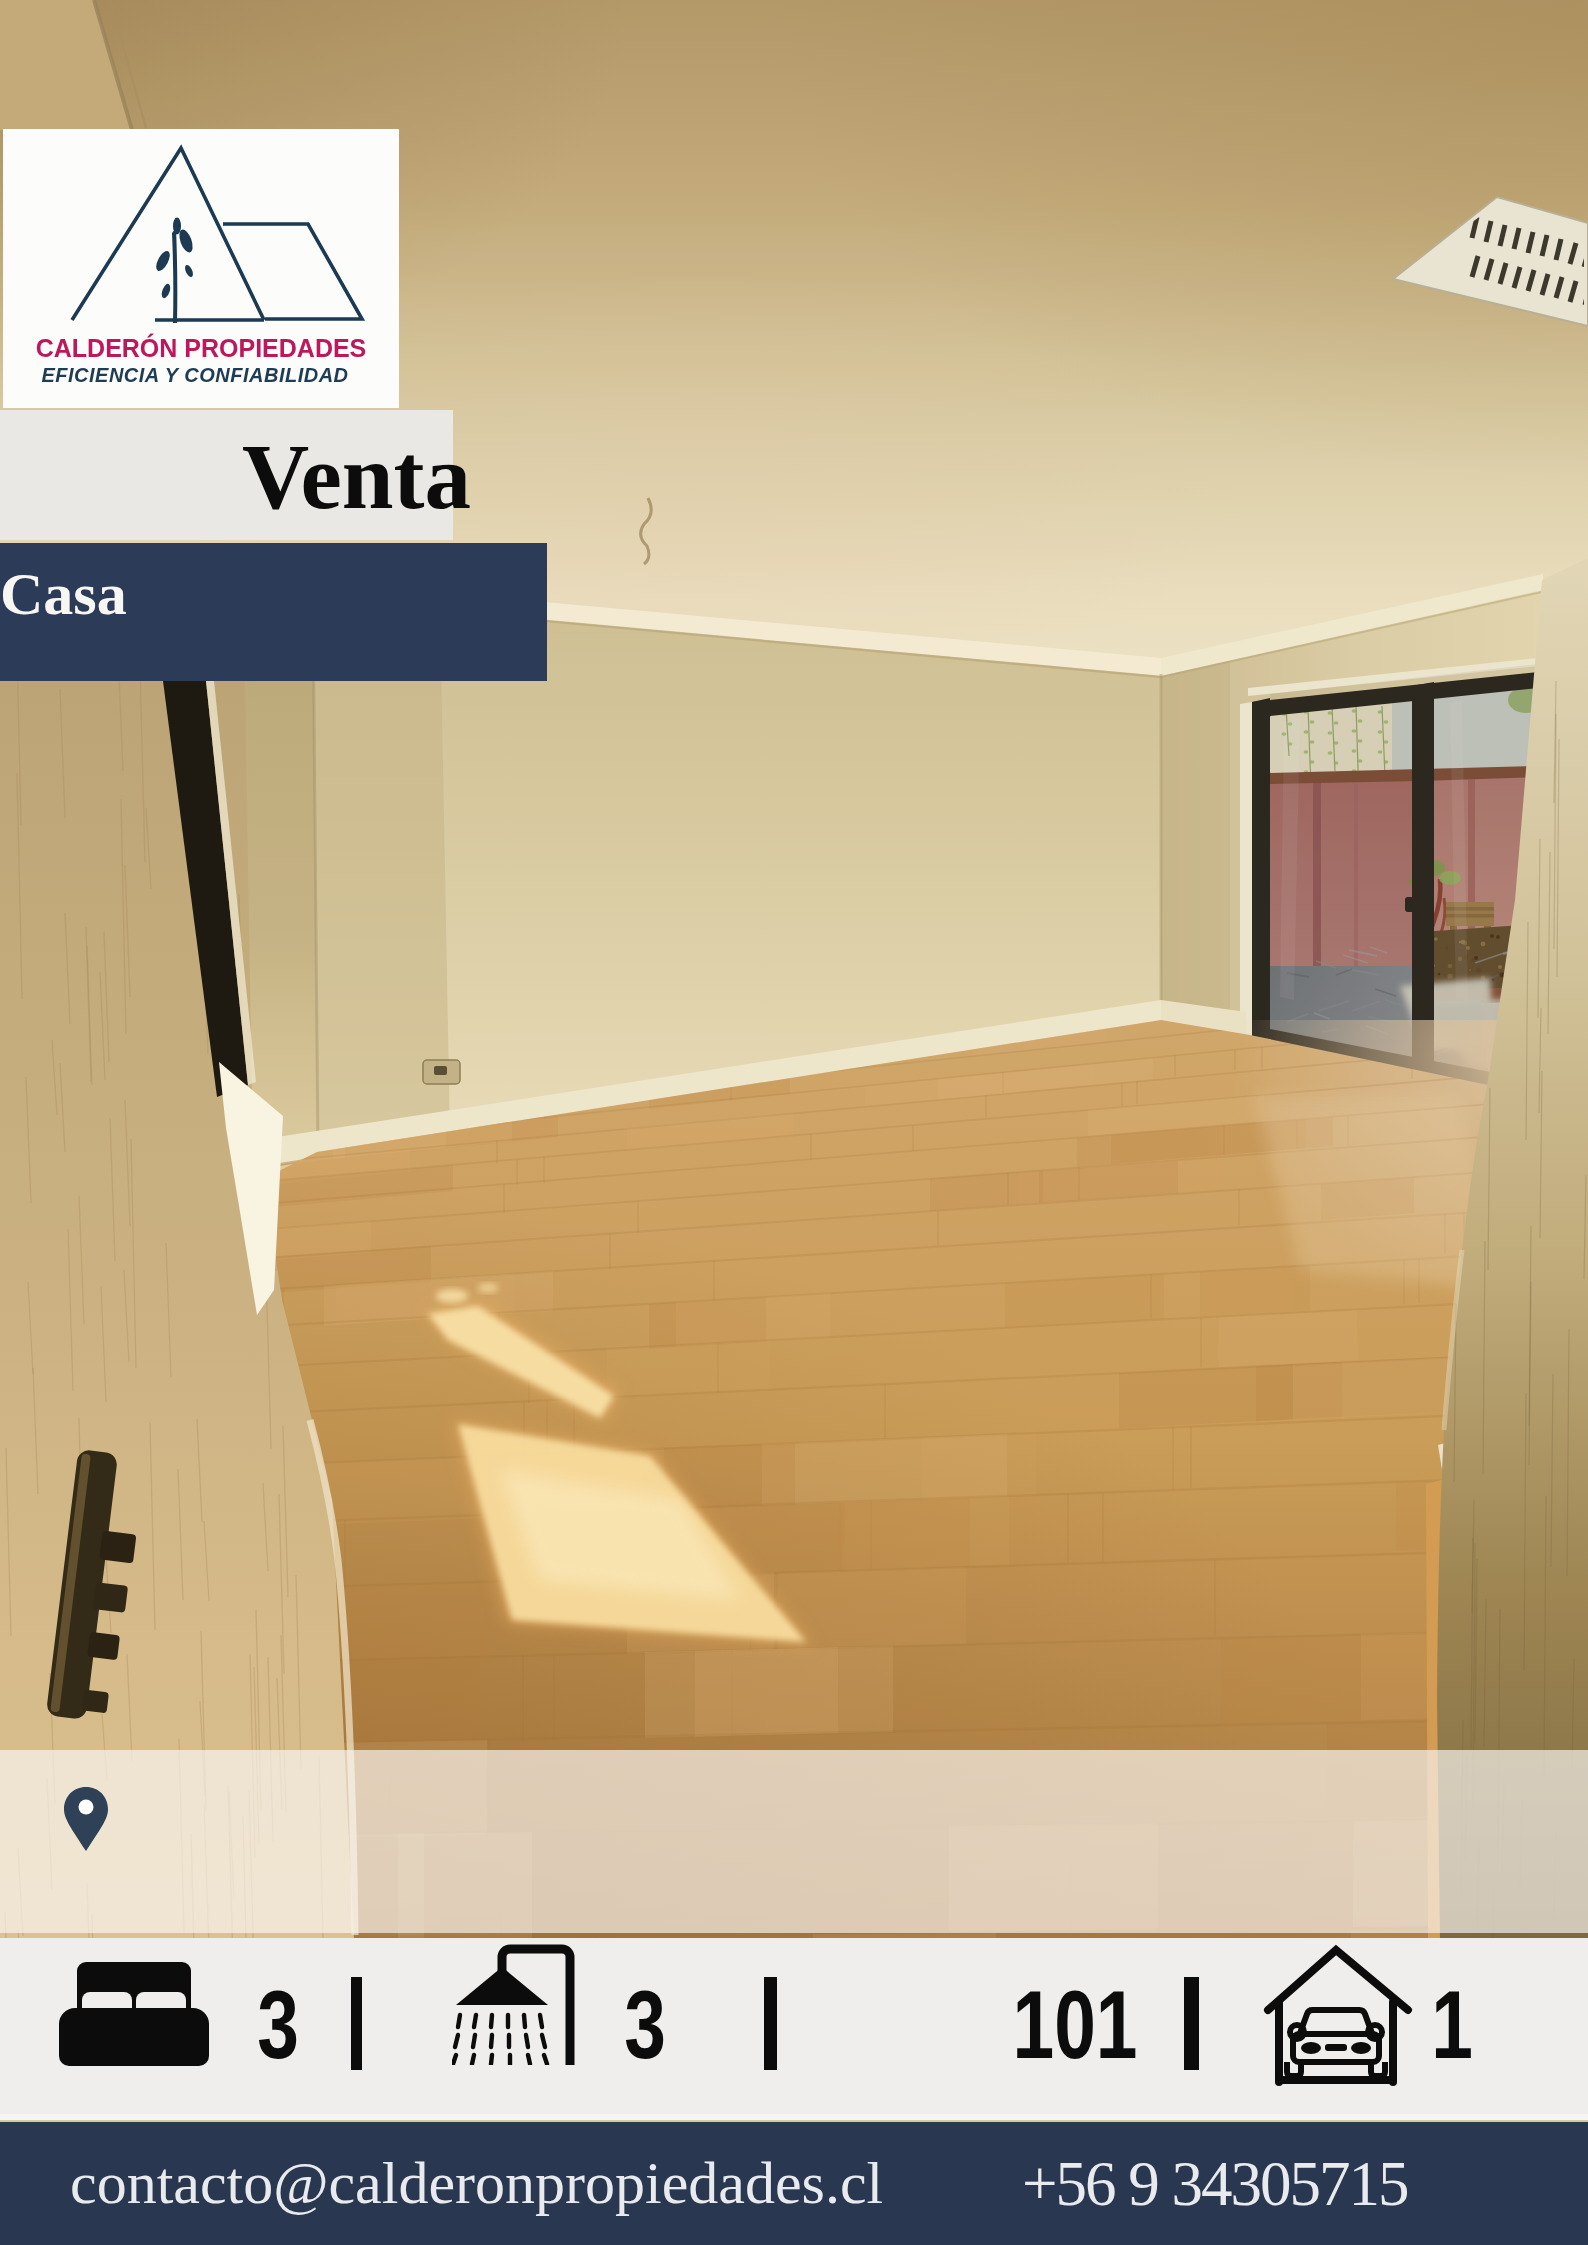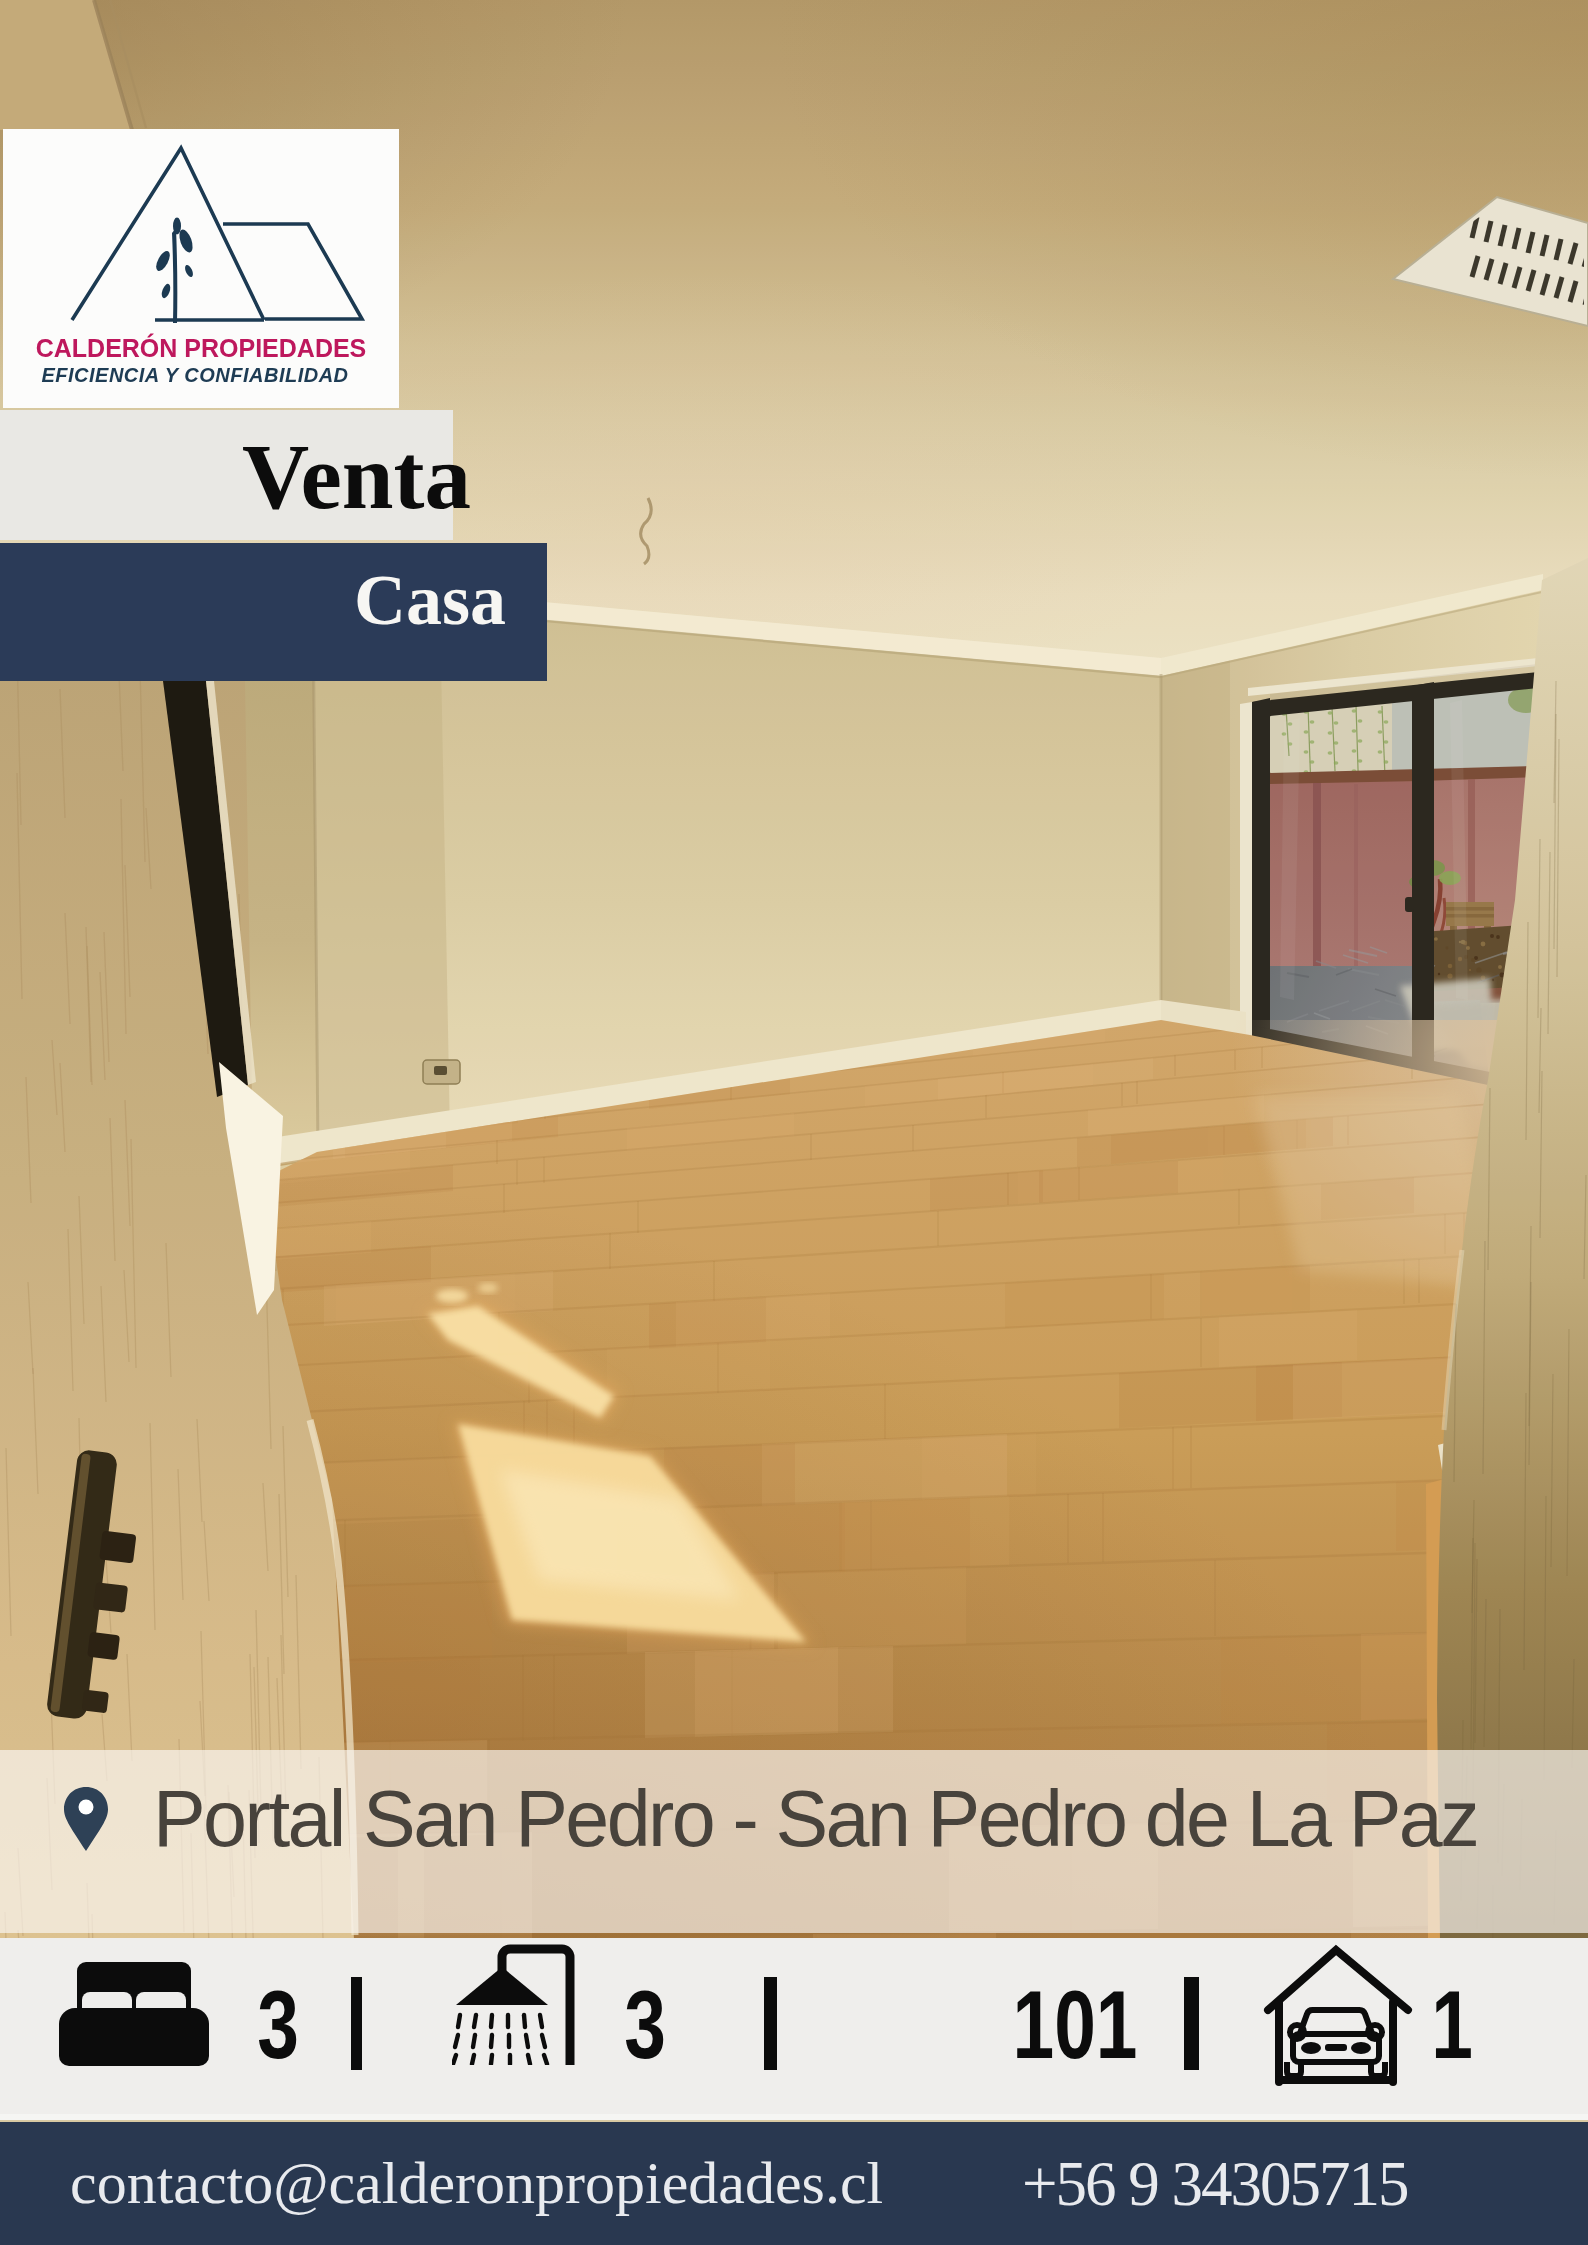--- a/index.html
+++ b/index.html
@@ -768,30 +768,29 @@
 <div class="abs" style="left:3px;top:336px;width:396px;text-align:center;color:#be185d;font-weight:bold;font-size:25px;line-height:1;letter-spacing:0;">CALDERÓN PROPIEDADES</div>
 
 <div class="abs" style="left:3px;top:365px;width:384px;text-align:center;color:#1e3c54;font-style:italic;font-weight:bold;font-size:20px;line-height:1;letter-spacing:0.5px;">EFICIENCIA Y CONFIABILIDAD</div>
 
 <div class="abs" style="left:0;top:410px;width:453px;height:130px;background:#e9e8e4;"></div>
 
 <div class="abs" style="left:0;top:430px;width:427px;text-align:right;font-family:'Liberation Serif',serif;font-weight:bold;font-size:93px;line-height:1;color:#0c0c0c;padding-left:44px;">Venta</div>
 
 <div class="abs" style="left:0;top:543px;width:547px;height:138px;background:#2b3b58;"></div>
 
-<div class="abs" style="left:0;top:564px;width:506px;text-align:right;font-family:'Liberation Serif',serif;font-weight:bold;font-size:72px;line-height:1;color:#f7f6f3;">Casa</div>
+<div class="abs" style="left:0;top:564px;width:506px;font-family:'Liberation Serif',serif;font-weight:bold;font-size:60px;line-height:1;color:#f7f6f3;">Casa</div>
 
 <div class="abs" style="left:0;top:1750px;width:1588px;height:183px;background:rgba(250,248,244,0.66);"></div>
 
 <div class="abs" style="left:63px;top:1786px;"><svg width="46" height="66" viewBox="0 0 46 66">
   <path d="M23,1 C10.3,1 1,10.6 1,23.2 C1,33 9,43.5 23,65 C37,43.5 45,33 45,23.2 C45,10.6 35.7,1 23,1 Z" fill="#2e4156"></path>
   <circle cx="23" cy="21" r="7.5" fill="#ffffff"></circle>
 </svg></div>
 
-<div class="abs" style="left:153px;top:1779px;font-size:79px;line-height:1;color:#48433c;letter-spacing:-2.6px;">Portal San Pedro - San Pedro de La Paz</div>
 
 <div class="abs" style="left:0;top:1938px;width:1588px;height:176px;background:#efeeec;"></div>
 
 <div class="abs" style="left:0;top:2114px;width:1588px;height:6px;background:#f5f5f3;"></div>
 
 <div class="abs" style="left:59px;top:1962px;"><svg width="150" height="104" viewBox="0 0 150 104" fill="#0c0c0c">
   <path d="M27,0 h96 a9,9 0 0 1 9,9 v39 h-114 v-39 a9,9 0 0 1 9,-9 z"></path>
   <path d="M31,30 h34 a8,8 0 0 1 8,8 v12 h-50 v-12 a8,8 0 0 1 8,-8 z" fill="#efeeec"></path>
   <path d="M85,30 h34 a8,8 0 0 1 8,8 v12 h-50 v-12 a8,8 0 0 1 8,-8 z" fill="#efeeec"></path>
   <path d="M16,46 h118 a16,16 0 0 1 16,16 v32 a10,10 0 0 1 -10,10 h-130 a10,10 0 0 1 -10,-10 v-32 a16,16 0 0 1 16,-16 z"></path>

